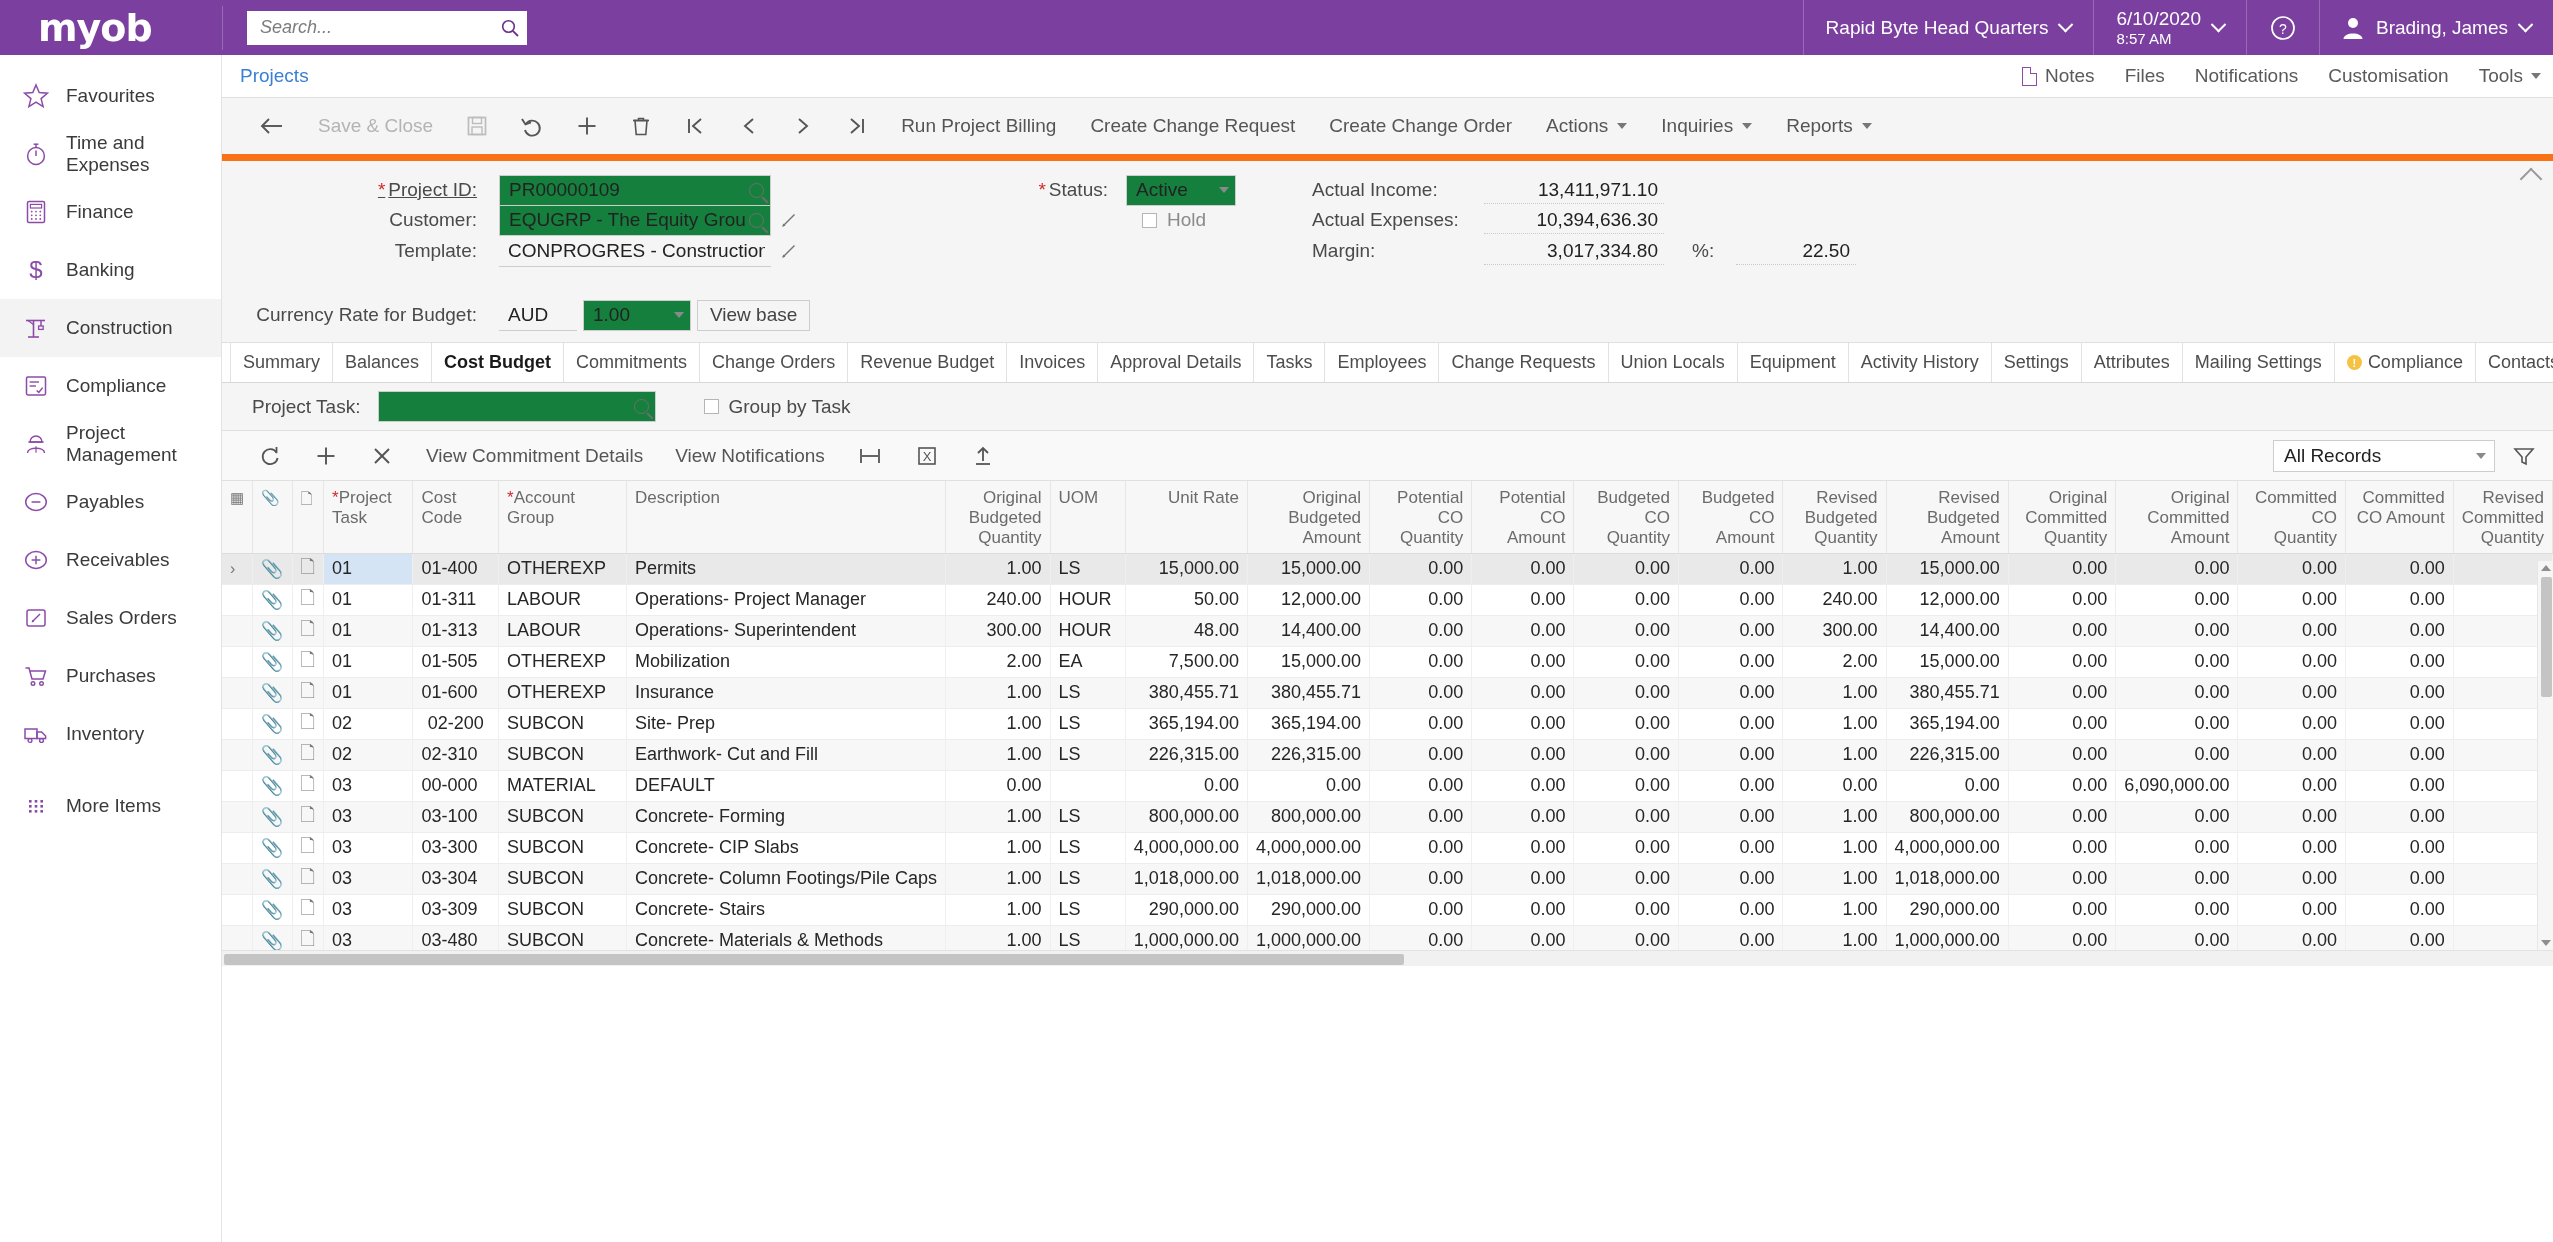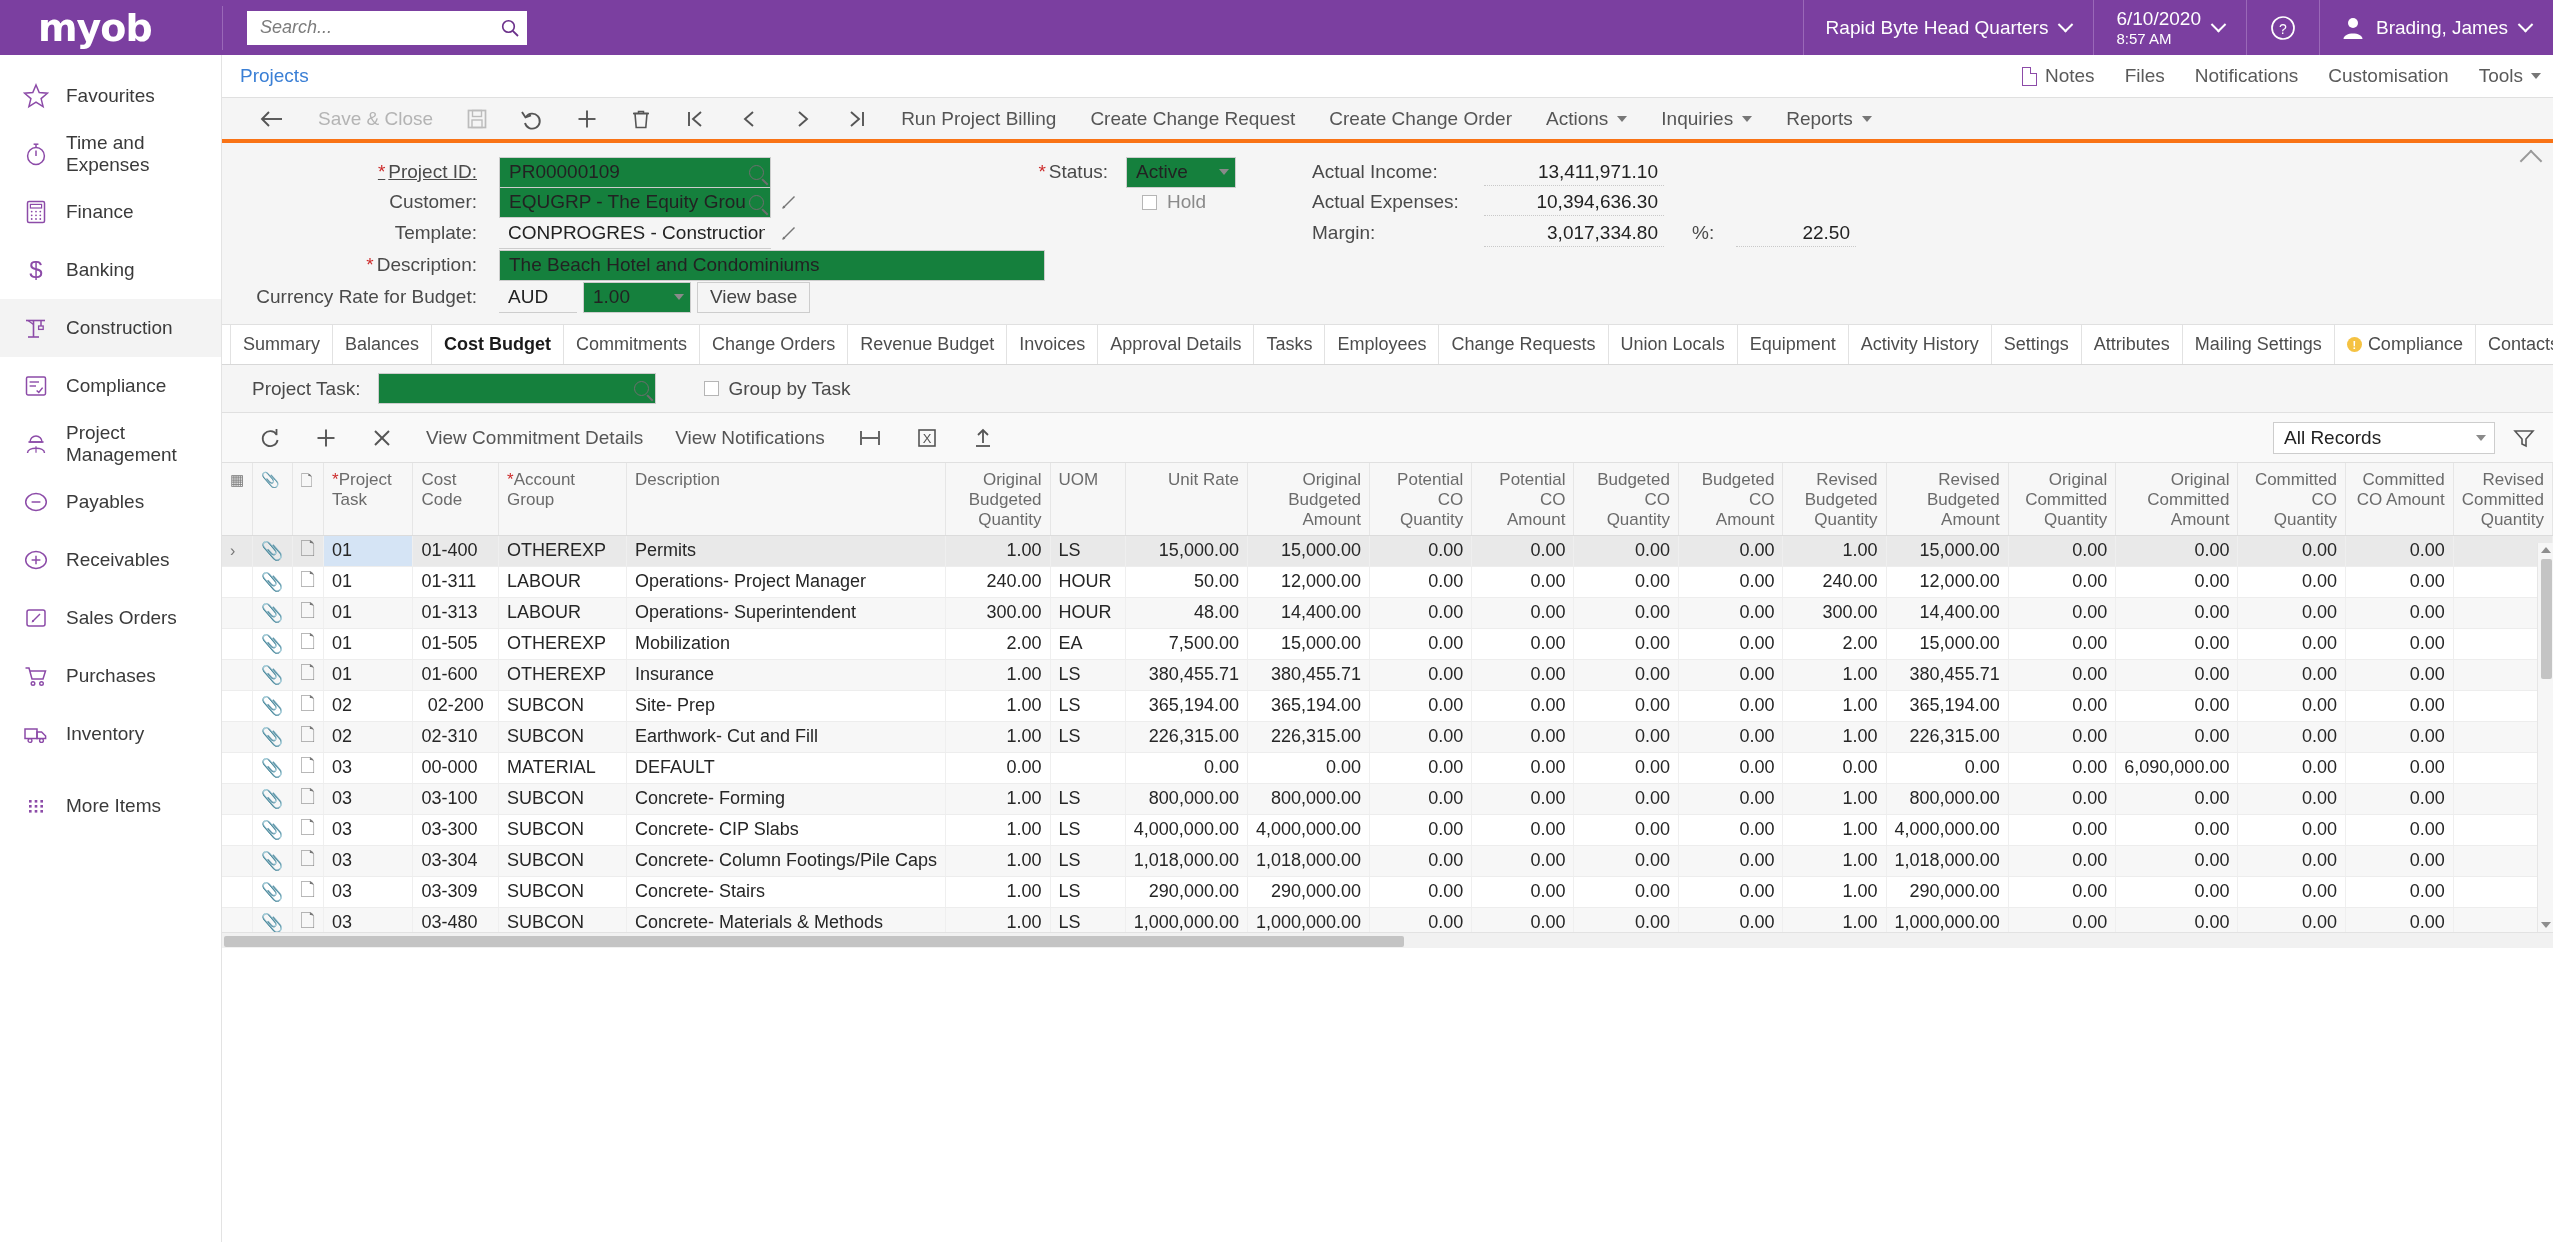--- a/index.html
+++ b/index.html
@@ -80,22 +80,22 @@
     position: absolute; right: 12px; top: 0; height: 42px;
     display: flex; align-items: center; gap: 30px; font-size: 19px; color: #5a5a5a;
   }
   #crumb-right .cr { display: flex; align-items: center; gap: 8px; cursor: pointer; white-space: nowrap;}
   .note-ico { width: 15px; height: 19px; border: 1.6px solid #8c4ba8; position: relative; }
   .note-ico:after{ content:""; position:absolute; right:-1px; top:-1px; width:6px;height:6px;background:#fff;border-left:1.6px solid #8c4ba8;border-bottom:1.6px solid #8c4ba8;}
   .caret-sm { width:0;height:0;border-left:5px solid transparent;border-right:5px solid transparent;border-top:6px solid #777; }
 
   
   #toolbar {
-    height: 46px; background: #f5f5f5; border-top: 1px solid #e0e0e0;
-    border-bottom: 4px solid #f97316; display: flex; align-items: center;
+    height: 64px; background: #f5f5f5; border-top: 1px solid #e0e0e0;
+    border-bottom: 7px solid #f97316; display: flex; align-items: center;
     padding-left: 22px; gap: 2px; text-align: center;
   }
   .tb-btn {
     height: 52px; display: flex; align-items: center; justify-content: center;
     padding: 0 14px; color: #555; font-size: 19px; cursor: pointer; white-space: nowrap;
   }
   .tb-btn.disabled { color: #b4b4b4; cursor: default; }
   .tb-btn.txt { padding: 0 16px; }
   .tb-menu { display:flex; align-items:center; gap:9px; }
   .tbico { display: block; }
@@ -581,26 +581,20 @@
         <span class="val">CONPROGRES - Construction Progress</span>
       </div>
       <span class="pencil">
         <svg width="20" height="20" viewBox="0 0 20 20">
             <line x1="4" y1="16" x2="15.5" y2="4.5" stroke="#777" stroke-width="1.4"></line>
             <polygon points="3.2,16.8 4.2,13.6 6.4,15.8" fill="#777"></polygon>
           </svg>
       </span>
     </div>
 
-    <div class="fld-row" style="left:30px; top:107px;">
-      <span class="fld-label" style="width:225px;"><span class="req">*</span><span>Description:</span></span>
-      <div class="inp" style="width:546px; margin-left:22px;">
-        <span class="val">The Beach Hotel and Condominiums</span>
-      </div>
-    </div>
 
     <div class="fld-row" style="left:30px; top:139px;">
       <span class="fld-label" style="width:225px;">Currency Rate for Budget:</span>
       <div class="inp flat" style="width:78px; margin-left:22px;">
         <span class="val">AUD</span>
       </div>
       <div class="inp" style="width:108px; margin-left:6px;">
         <span class="val">1.00</span>
         <span class="sel-caret"></span>
       </div>

